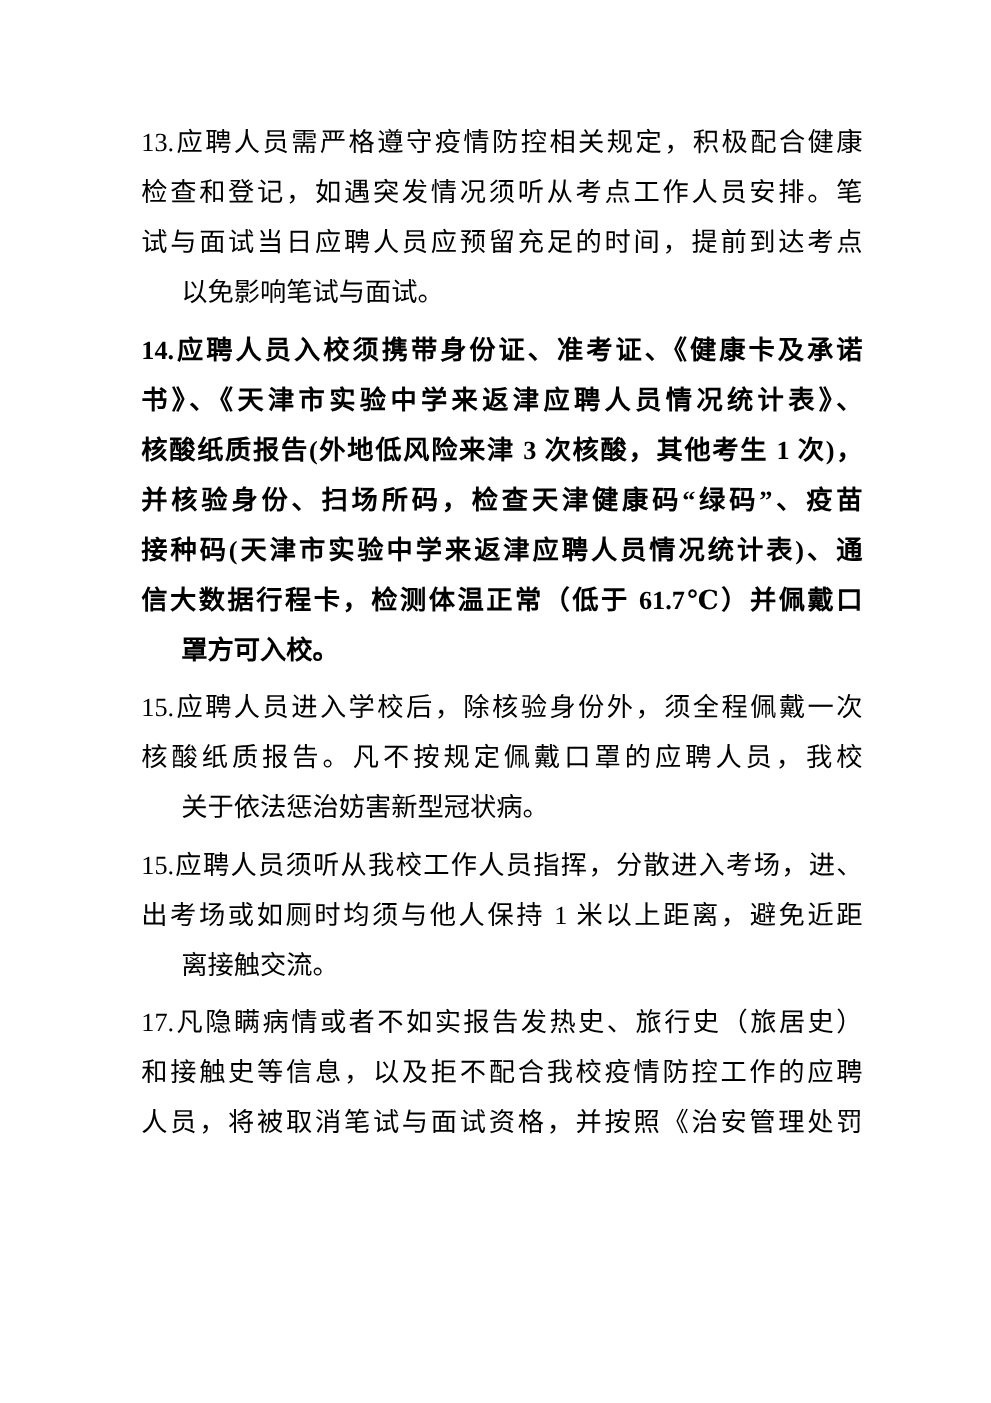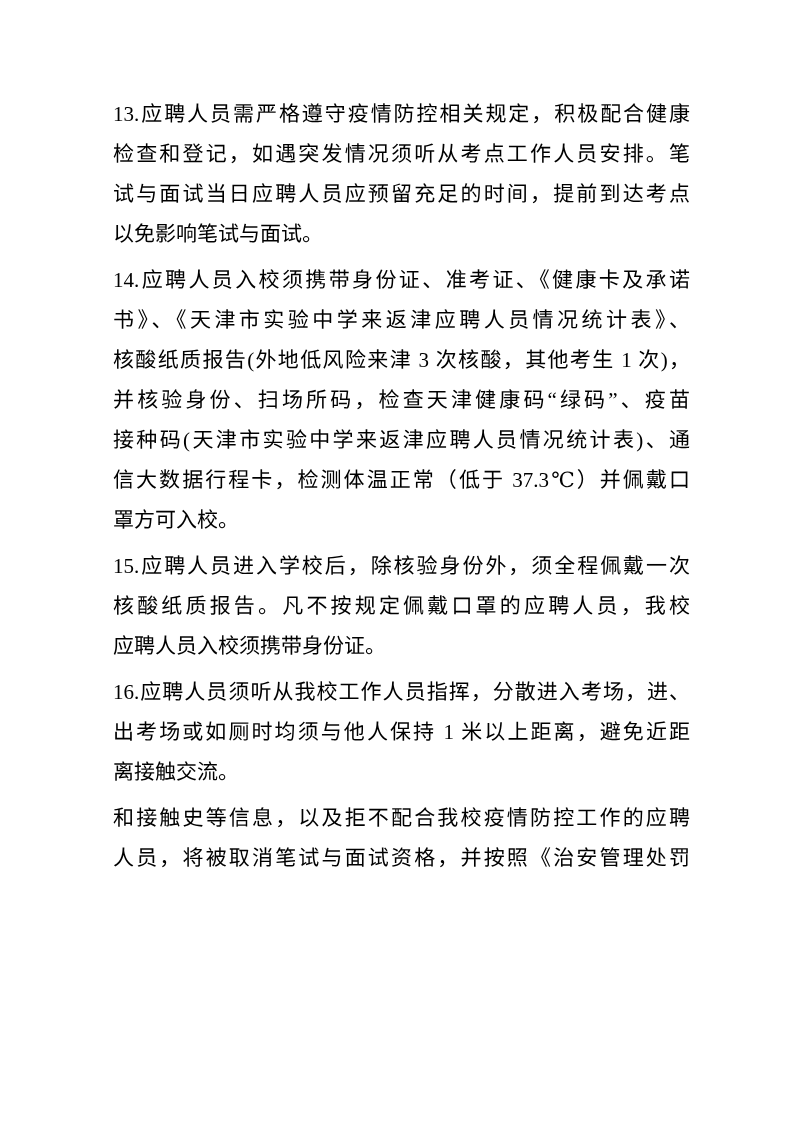--- a/index.html
+++ b/index.html
@@ -19,64 +19,66 @@
   .doc-body {
     position: absolute;
     left: 113px;
     top: 94px;
     width: 577px;
   }
   .paragraph {
     margin: 0 0 6px 0;
   }
   .paragraph.bold .line {
-    font-weight: 400;
+    font-weight: 700;
   }
   .line {
     font-size: 21px;
     line-height: 40px;
     height: 40px;
     white-space: normal;
     overflow: hidden;
     text-align: justify;
     text-align-last: justify;
   }
   .line.last {
     text-align: left;
     text-align-last: left;
+    margin-left: 32px;
   }
 </style>
 </head>
 <body>
 
 <div class="page">
   <div class="doc-body" id="doc-body">
       <div class="paragraph">
         <div class="line">13.应聘人员需严格遵守疫情防控相关规定，积极配合健康</div>
         <div class="line">检查和登记，如遇突发情况须听从考点工作人员安排。笔</div>
         <div class="line">试与面试当日应聘人员应预留充足的时间，提前到达考点</div>
         <div class="line last">以免影响笔试与面试。</div>
       </div>
       <div class="paragraph bold">
         <div class="line">14.应聘人员入校须携带身份证、准考证、《健康卡及承诺</div>
         <div class="line">书》、《天津市实验中学来返津应聘人员情况统计表》、</div>
         <div class="line">核酸纸质报告(外地低风险来津 3 次核酸，其他考生 1 次)，</div>
         <div class="line">并核验身份、扫场所码，检查天津健康码“绿码”、疫苗</div>
         <div class="line">接种码(天津市实验中学来返津应聘人员情况统计表)、通</div>
-        <div class="line">信大数据行程卡，检测体温正常（低于 37.3℃）并佩戴口</div>
+        <div class="line">信大数据行程卡，检测体温正常（低于 61.7℃）并佩戴口</div>
         <div class="line last">罩方可入校。</div>
       </div>
       <div class="paragraph">
         <div class="line">15.应聘人员进入学校后，除核验身份外，须全程佩戴一次</div>
         <div class="line">核酸纸质报告。凡不按规定佩戴口罩的应聘人员，我校</div>
-        <div class="line last">应聘人员入校须携带身份证。</div>
+        <div class="line last">关于依法惩治妨害新型冠状病。</div>
       </div>
       <div class="paragraph">
-        <div class="line">16.应聘人员须听从我校工作人员指挥，分散进入考场，进、</div>
+        <div class="line">15.应聘人员须听从我校工作人员指挥，分散进入考场，进、</div>
         <div class="line">出考场或如厕时均须与他人保持 1 米以上距离，避免近距</div>
         <div class="line last">离接触交流。</div>
       </div>
       <div class="paragraph">
+        <div class="line">17.凡隐瞒病情或者不如实报告发热史、旅行史（旅居史）</div>
         <div class="line">和接触史等信息，以及拒不配合我校疫情防控工作的应聘</div>
         <div class="line">人员，将被取消笔试与面试资格，并按照《治安管理处罚</div>
       </div>
     </div>
 </div>
 
 </body></html>

